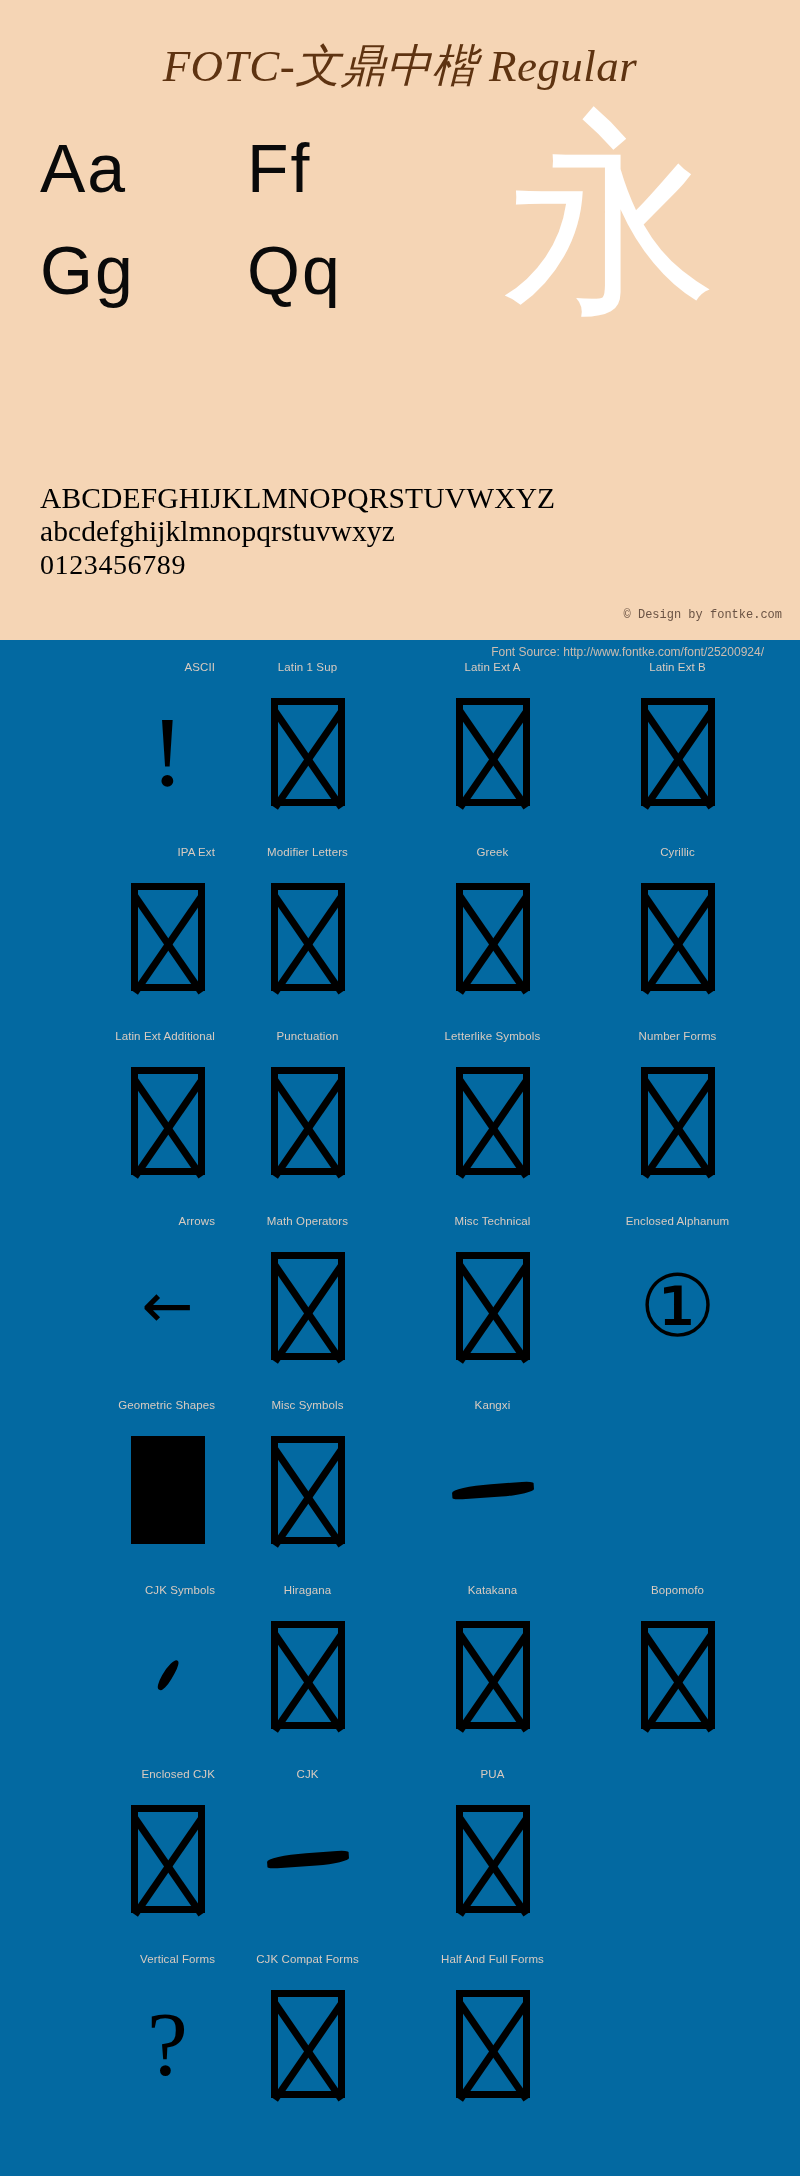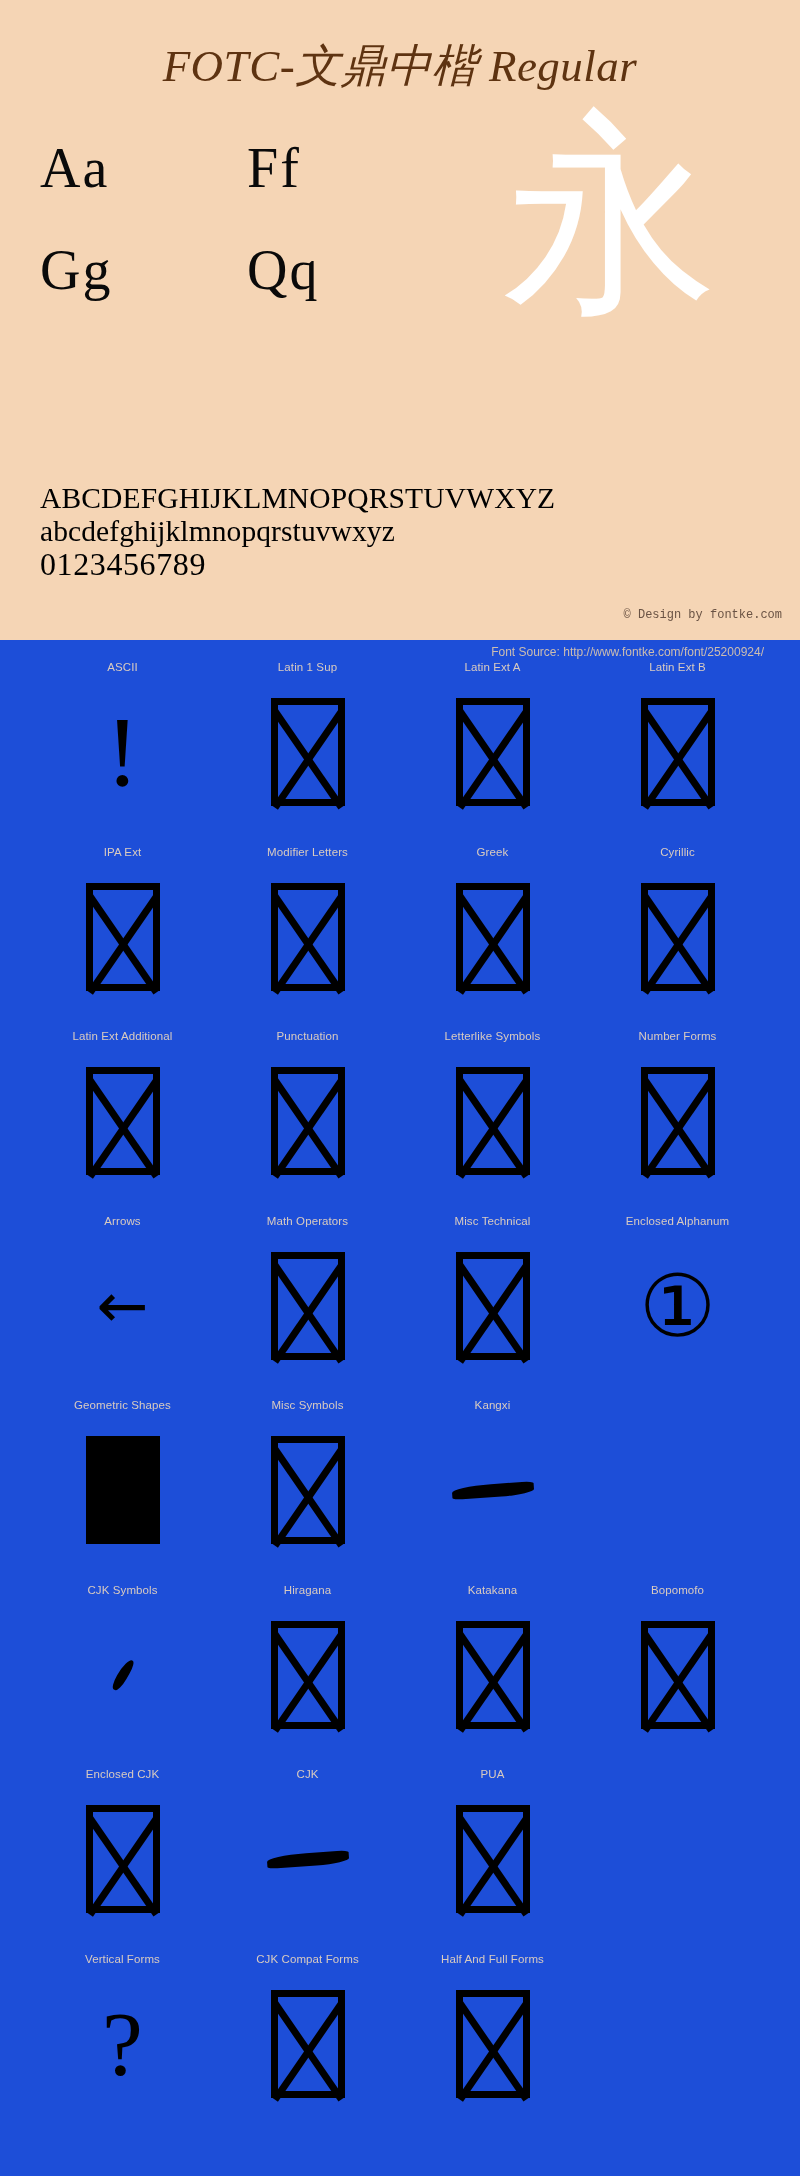--- a/index.html
+++ b/index.html
@@ -61,22 +61,22 @@
     top:118px;
     width:420px;
   }
   .sample-row{
     display:flex;
     height:102px;
     align-items:flex-start;
   }
   .sample-cell{
     width:185px;
-    font-family:Liberation Serif, serif;
-    font-size:56px;
+    font-family:Liberation Sans, sans-serif;
+    font-size:68px;
     line-height:100px;
     color:#0A0A0A;
     letter-spacing:2px;
   }
   .sample-cell.indent{ padding-left:22px; }
 
   
   .alpha-block{
     position:absolute;
     left:40px;
@@ -85,39 +85,39 @@
     font-family:"Liberation Serif","DejaVu Serif",serif;
   }
   .alpha-line{
     font-size:30px;
     line-height:33px;
     letter-spacing:0.2px;
     white-space:nowrap;
   }
   .alpha-line.upper{ font-size:29.5px; letter-spacing:0.15px;}
   .alpha-line.lower{ font-size:29.5px; letter-spacing:0.1px;}
-  .alpha-line.digits{ font-size:32px; letter-spacing:0.6px;}
+  .alpha-line.digits{ font-size:28px; letter-spacing:0.6px;}
 
   .credit{
     position:absolute;
     right:18px;
     top:608px;
     font-size:12px;
     line-height:14px;
     color:#6A5344;
     font-family:Liberation Mono, monospace;
     white-space:nowrap;
   }
 
   
   .coverage{
     position:relative;
     width:800px;
     height:1536px;
-    background:#1d4ed8;
+    background:#0369a1;
     padding-top:8px;
     box-sizing:border-box;
   }
   .source-bar{
     position:absolute;
     left:0; right:0;
     top:4px;
     text-align:center;
     padding-right:18px;
     box-sizing:border-box;
@@ -145,21 +145,21 @@
     height:184.5px;
   }
   .cov-cell{
     width:185px;
     margin-left:0;
     position:relative;
     display:flex;
     flex-direction:column;
     align-items:center;
   }
-  .cov-cell:nth-child(1){ margin-left:30px; }
+  .cov-cell:nth-child(1){ margin-left:30px;align-items:flex-end; }
   .cov-cell:nth-child(2){ margin-left:0px; }
   .cov-cell:nth-child(3){ margin-left:0px; }
   .cov-cell:nth-child(4){ margin-left:0px; }
 
   .cov-label{
     font-size:11.5px;
     line-height:14px;
     color:#D9CBC0;
     font-family:"Liberation Sans",sans-serif;
     text-align:center;

